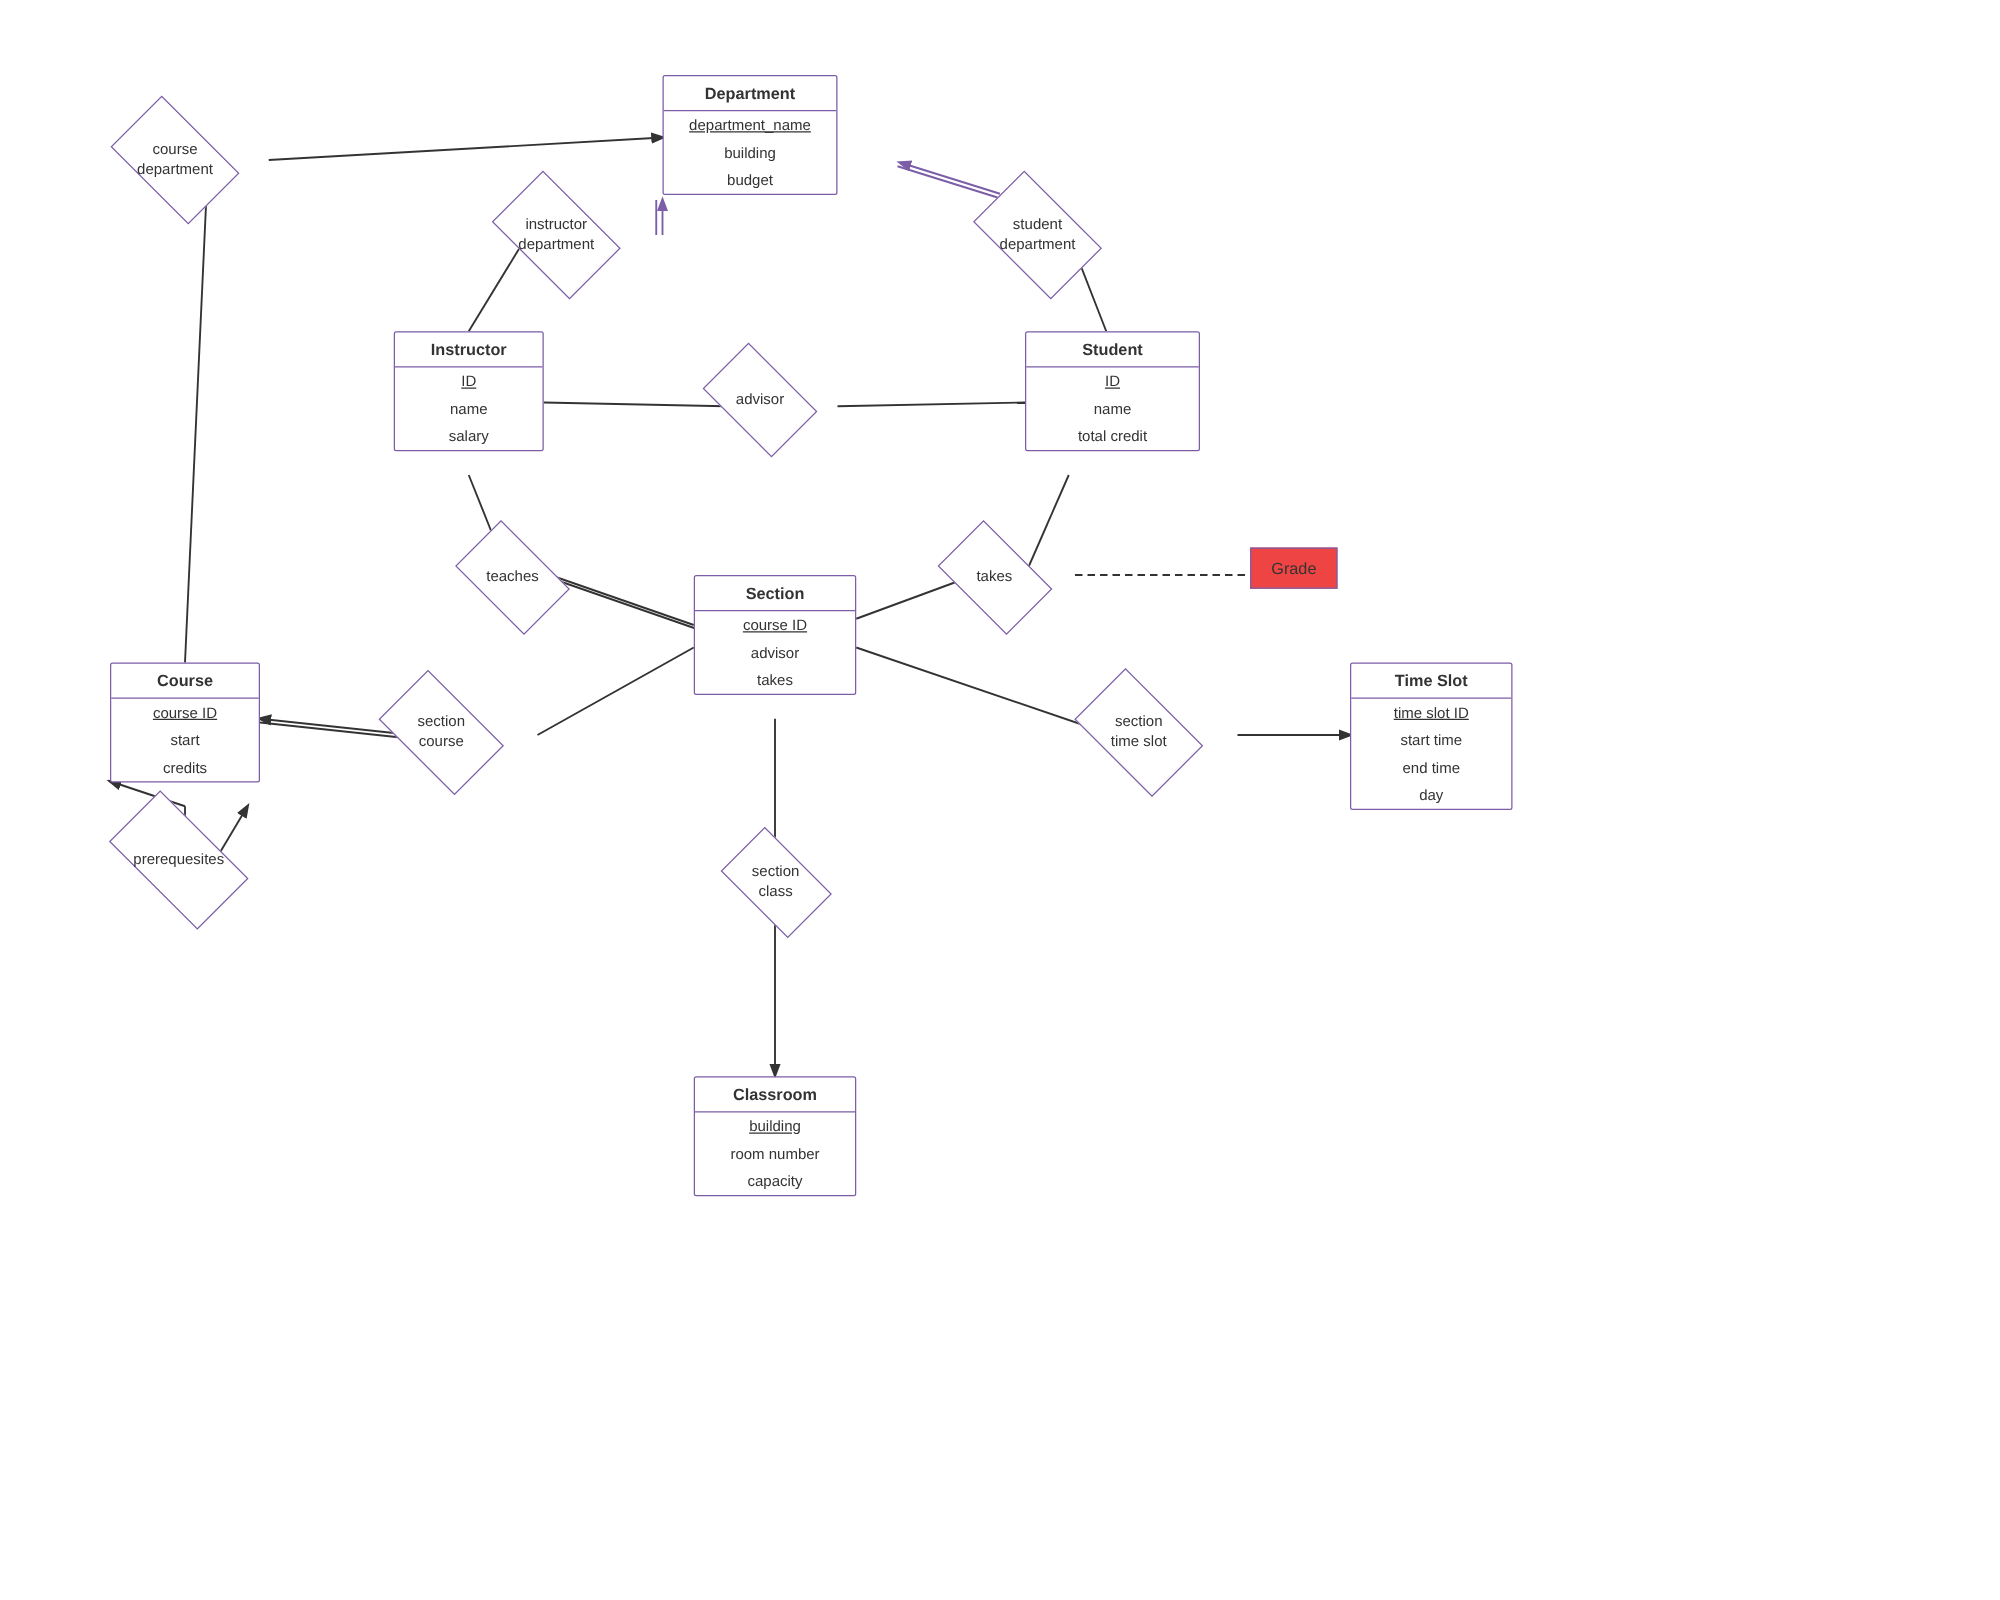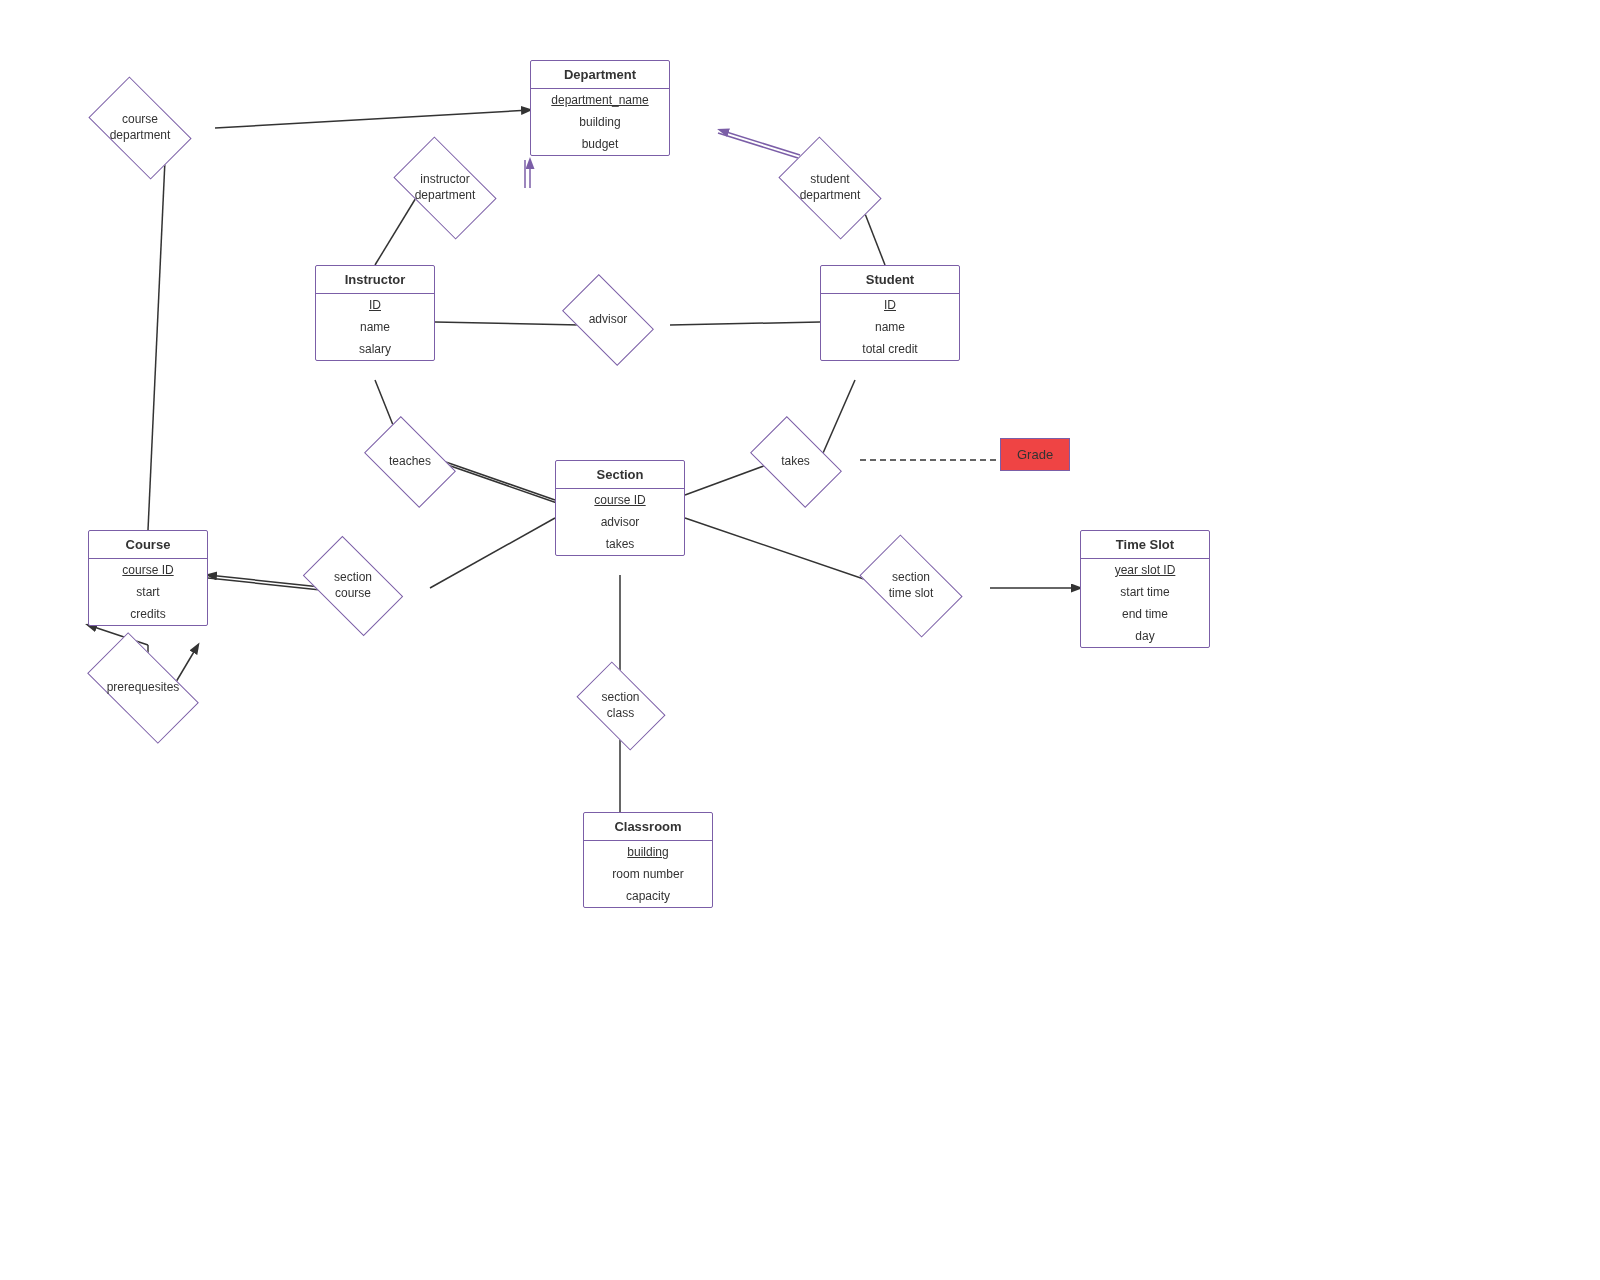--- a/index.html
+++ b/index.html
@@ -189,32 +189,32 @@
   </div>
 
   <div class="entity" style="left:88px; top:530px; width:120px;">
     <div class="entity-title">Course</div>
     <div class="entity-divider"></div>
     <div class="entity-attr primary-key">course ID</div>
     <div class="entity-attr">start</div>
     <div class="entity-attr">credits</div>
   </div>
 
-  <div class="entity" style="left:555px; top:812px; width:130px;margin-left:28px;">
+  <div class="entity" style="left:555px; top:861px; width:130px;">
     <div class="entity-title">Classroom</div>
     <div class="entity-divider"></div>
     <div class="entity-attr primary-key">building</div>
     <div class="entity-attr">room number</div>
     <div class="entity-attr">capacity</div>
   </div>
 
   <div class="entity" style="left:1080px; top:530px; width:130px;">
     <div class="entity-title">Time Slot</div>
     <div class="entity-divider"></div>
-    <div class="entity-attr primary-key">year slot ID</div>
+    <div class="entity-attr primary-key">time slot ID</div>
     <div class="entity-attr">start time</div>
     <div class="entity-attr">end time</div>
     <div class="entity-attr">day</div>
   </div>
 
   <div class="simple-box" style="left:1000px; top:438px;">
     <span>Grade</span>
   </div>
 
   <div class="diamond-container" style="position:absolute; left:80px; top:88px; width:120px; height:80px;">

